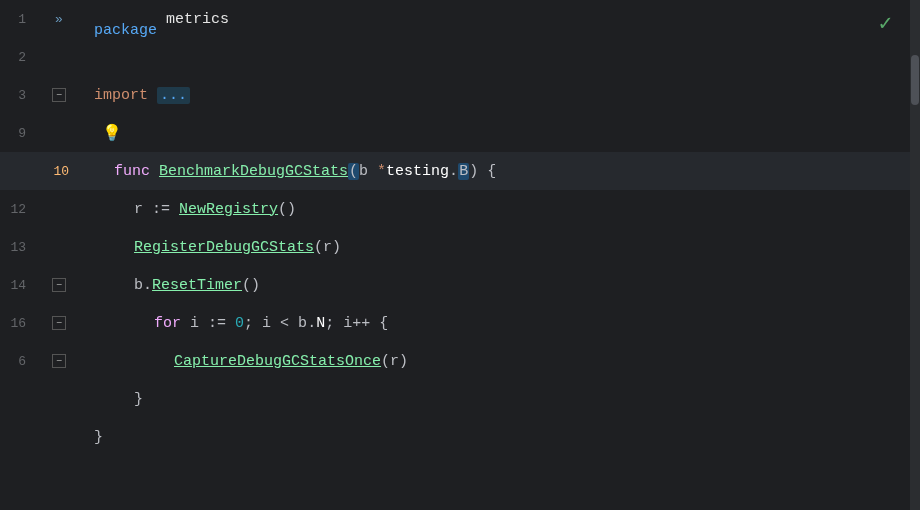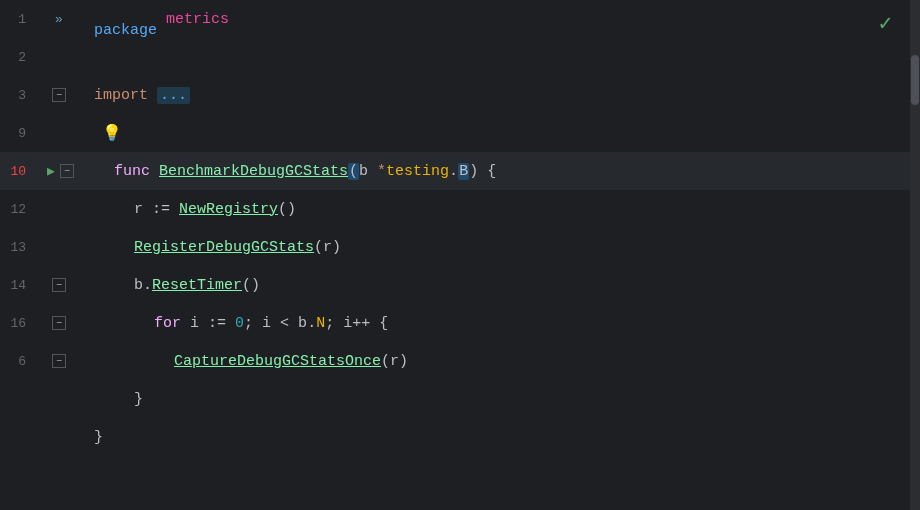--- a/index.html
+++ b/index.html
@@ -96,25 +96,25 @@
     }
 
     .code-line.active-line {
       background: #26292e;
     }
 
     
     .kw { color: #f0abfc; margin-left: 20px; } 
     .fn { color: #86efac; text-decoration: underline; } 
     .pkg { color: #56a8f5; margin-top: 23px; } 
-    .pkg-name { color: #ec4899; } 
+    .pkg-name { color: #e5e5e5; } 
     .import-kw { color: #cf8e6d; } 
     .import-dots { color: #56a8f5; background: #1f3a4a; padding: 0 3px; border-radius: 2px; }
     .param { color: #bcbec4; }
-    .type { color: #eab308; } 
+    .type { color: #ffffff; } 
     .type-star { color: #cf8e6d; }
     .punct { color: #bcbec4; }
     .var { color: #bcbec4; }
     .op { color: #bcbec4; }
     .num { color: #2aacb8; }
 
     .cursor-highlight {
       background: #1f4a6e;
       border-radius: 2px;
       padding: 0 1px;
@@ -188,21 +188,21 @@
         <div class="fold-icon" style="width:14px;height:14px;border:1px solid #555;display:flex;align-items:center;justify-content:center;font-size:10px;color:#aaa;">−</div>
       </div>
     </div>
 
     <div class="line-row">
       <div class="line-number">9</div>
       <div class="gutter-icons"></div>
     </div>
 
     <div class="line-row" style="background:#26292e;">
-      <div class="line-number" style="color:#ef4444;">10</div>
+      <div class="line-number" style="color:#fdba74;margin-left:43px;">10</div>
       <div class="gutter-icons">
         <div class="run-icon">▶</div>
         <div class="fold-icon" style="width:14px;height:14px;border:1px solid #555;display:flex;align-items:center;justify-content:center;font-size:10px;color:#aaa;">−</div>
       </div>
     </div>
 
 
     <div class="line-row">
       <div class="line-number">12</div>
       <div class="gutter-icons"></div>

